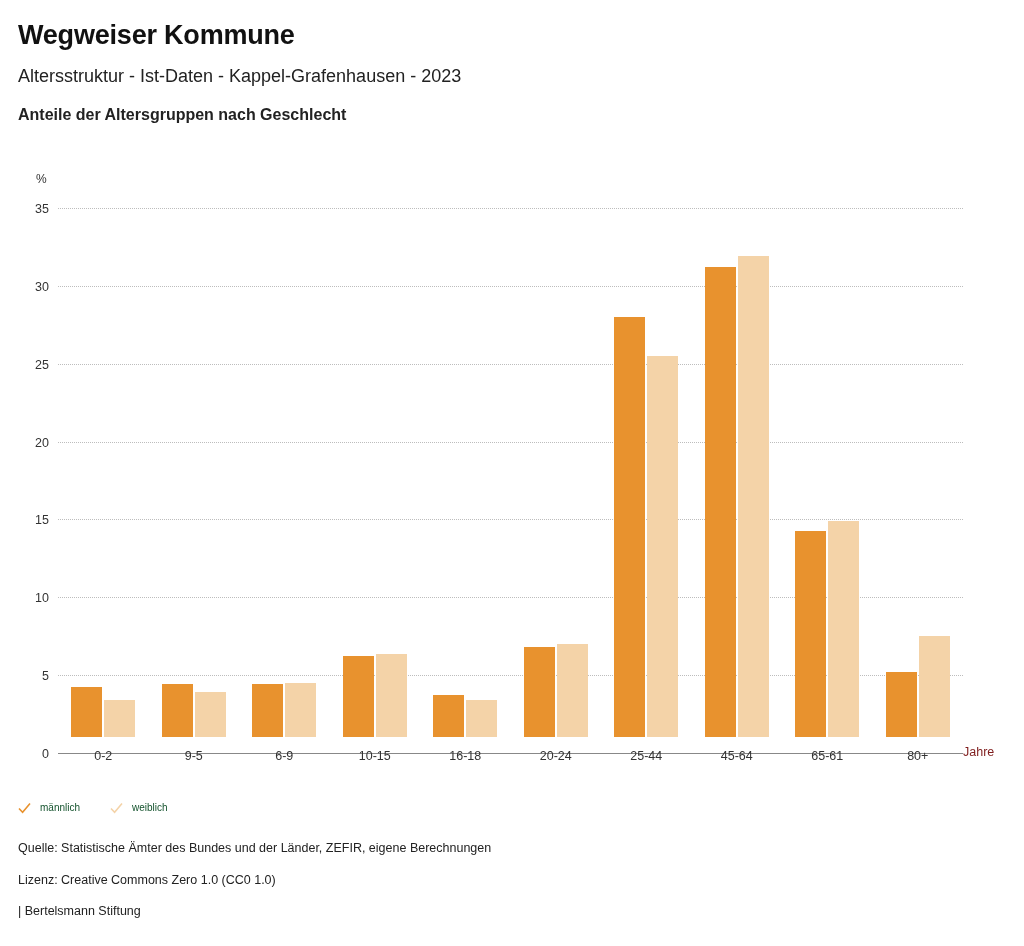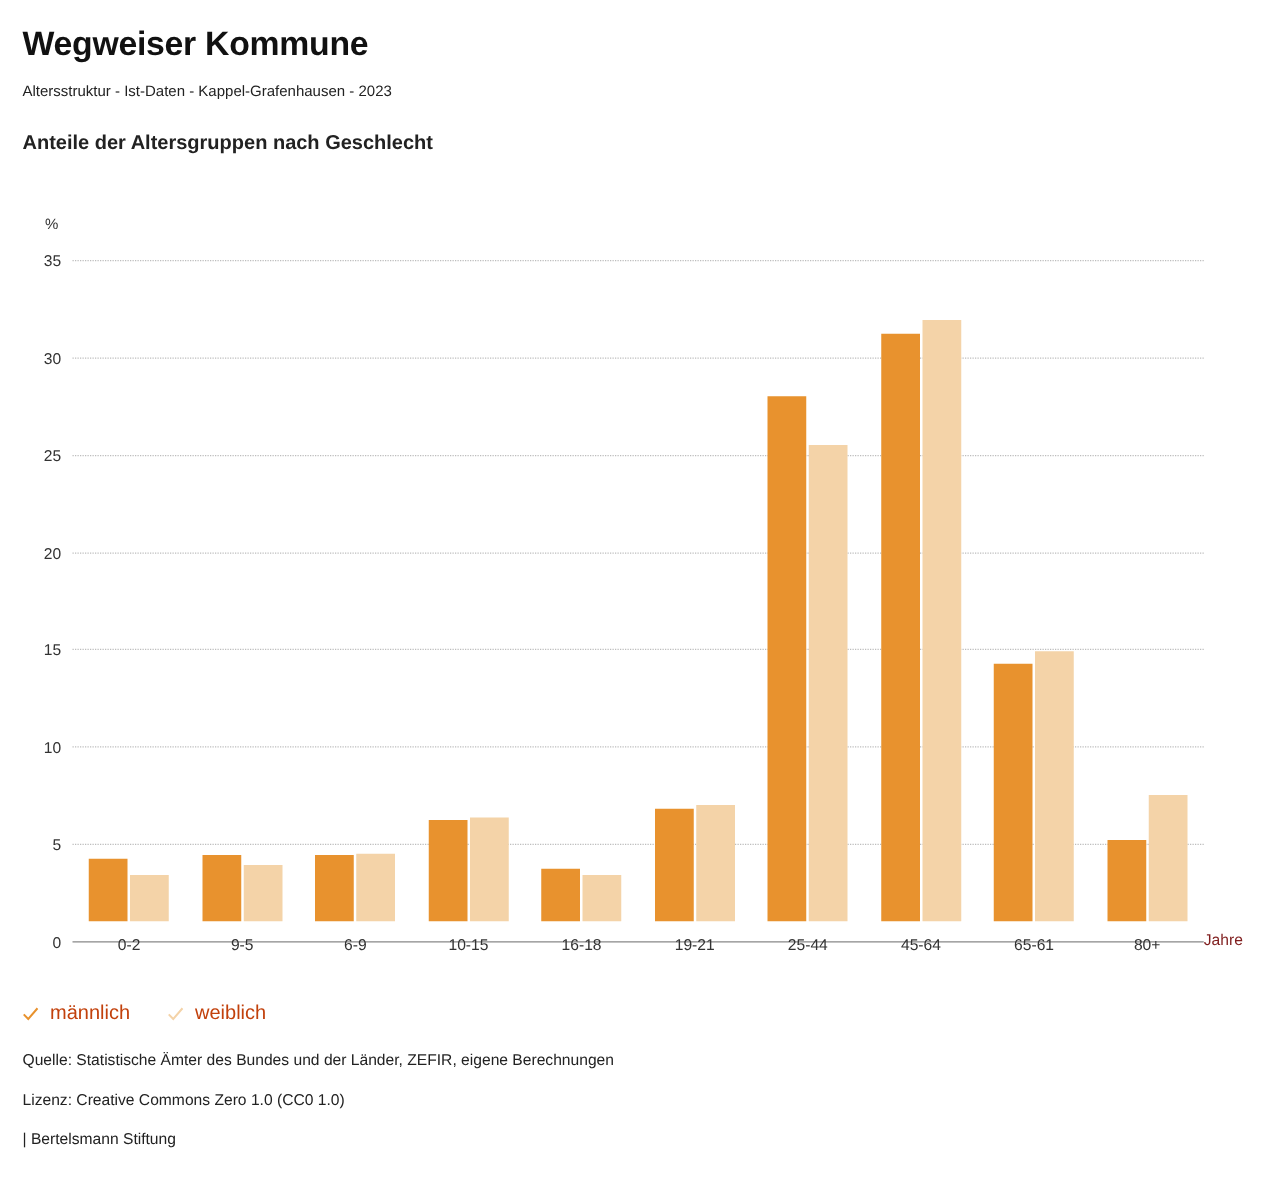--- a/index.html
+++ b/index.html
@@ -28,21 +28,21 @@
     top: 20px;
     font-size: 27px;
     font-weight: bold;
     letter-spacing: -0.2px;
     color: #111111;
   }
   .subtitle {
     position: absolute;
     left: 18px;
     top: 66px;
-    font-size: 12px;
+    font-size: 18px;
     font-weight: normal;
     color: #222222;
   }
   .subsubtitle {
     position: absolute;
     left: 18px;
     top: 106px;
     font-size: 16px;
     font-weight: bold;
     color: #222222;
@@ -131,24 +131,24 @@
   .legend {
     position: absolute;
     left: 18px;
     top: 802px;
     display: flex;
     align-items: center;
     gap: 30px;
   }
   .legend-item {
     display: flex;
-    align-items: center;
+    align-items: flex-start;
     gap: 9px;
-    font-size: 16px;
-    color: #c2410c;
+    font-size: 10px;
+    color: #14532d;
   }
   .legend-check {
     width: 13px;
     height: 13px;
     display: inline-block;
     position: relative;
   }
   .legend-check svg { display: block; }
 
   
@@ -220,21 +220,21 @@
             <div class="xtick">10-15</div>
           </div>
           <div class="group" style="left: 375.25px; width: 64px;">
             <div class="bar m" style="height: 42.0429px; background: rgb(232, 146, 46);"></div>
             <div class="bar w" style="height: 37.3714px; background: rgb(244, 211, 168);"></div>
             <div class="xtick">16-18</div>
           </div>
           <div class="group" style="left: 465.75px; width: 64px;">
             <div class="bar m" style="height: 90.3143px; background: rgb(232, 146, 46);"></div>
             <div class="bar w" style="height: 93.4286px; background: rgb(244, 211, 168);"></div>
-            <div class="xtick">19-21</div>
+            <div class="xtick">20-24</div>
           </div>
           <div class="group" style="left: 556.25px; width: 64px;">
             <div class="bar m" style="height: 420.429px; background: rgb(232, 146, 46);"></div>
             <div class="bar w" style="height: 381.5px; background: rgb(244, 211, 168);"></div>
             <div class="xtick">25-44</div>
           </div>
           <div class="group" style="left: 646.75px; width: 64px;">
             <div class="bar m" style="height: 470.257px; background: rgb(232, 146, 46);"></div>
             <div class="bar w" style="height: 481.157px; background: rgb(244, 211, 168);"></div>
             <div class="xtick">45-64</div>

